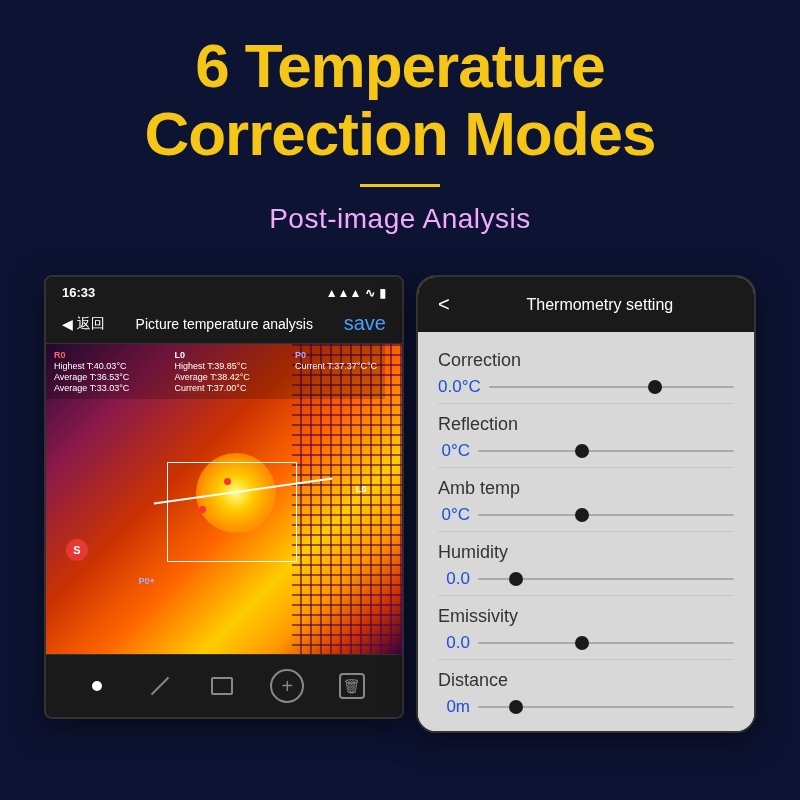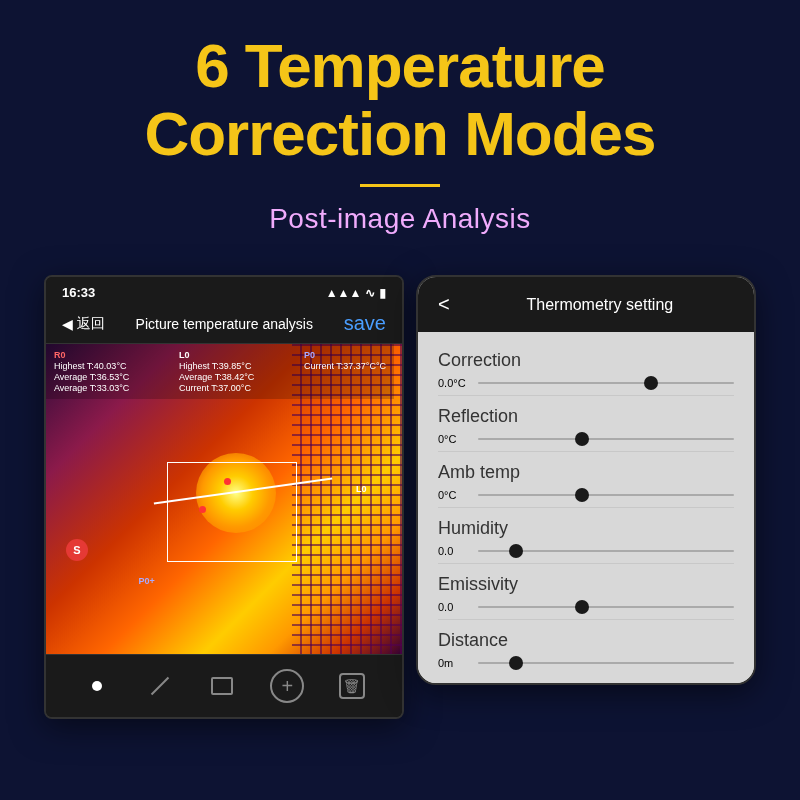--- a/index.html
+++ b/index.html
@@ -106,21 +106,21 @@
       width: 100%;
       height: 310px;
       background: linear-gradient(135deg, #2a0a3a 0%, #8b1a4a 20%, #cc3300 40%, #ff6600 55%, #ffcc00 70%, #ff9900 80%, #cc3300 90%, #330033 100%);
       overflow: hidden;
     }
 
     .thermal-overlay-top {
       position: absolute;
       top: 0;
       left: 0;
-      right: 8px;
+      right: 17px;
       display: flex;
       justify-content: space-between;
       padding: 6px 8px;
       font-size: 9px;
       color: #fff;
       background: rgba(0,0,0,0.2);
     }
 
     .measurement-col {
       display: flex;
@@ -315,23 +315,24 @@
       color: #333;
       margin-bottom: 6px;
       font-weight: 500;
     }
     .slider-container {
       display: flex;
       align-items: center;
       gap: 8px;
     }
     .slider-value {
-      font-size: 11px;
-      color: #000000;
+      font-size: 17px;
+      color: #1d4ed8;
       min-width: 32px;
+      text-align: right;
     }
     .slider-track {
       flex: 1;
       height: 2px;
       background: #aaa;
       border-radius: 1px;
       position: relative;
     }
     .slider-thumb {
       position: absolute;

